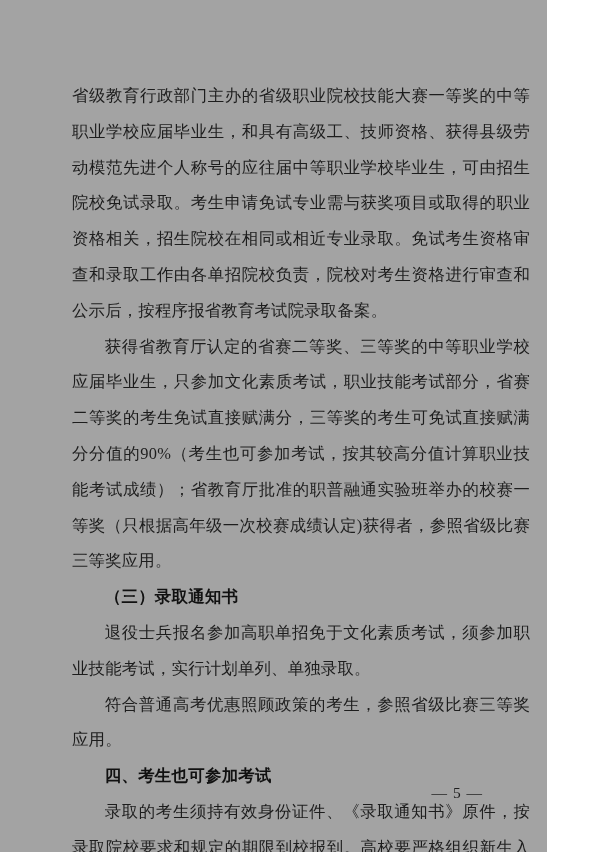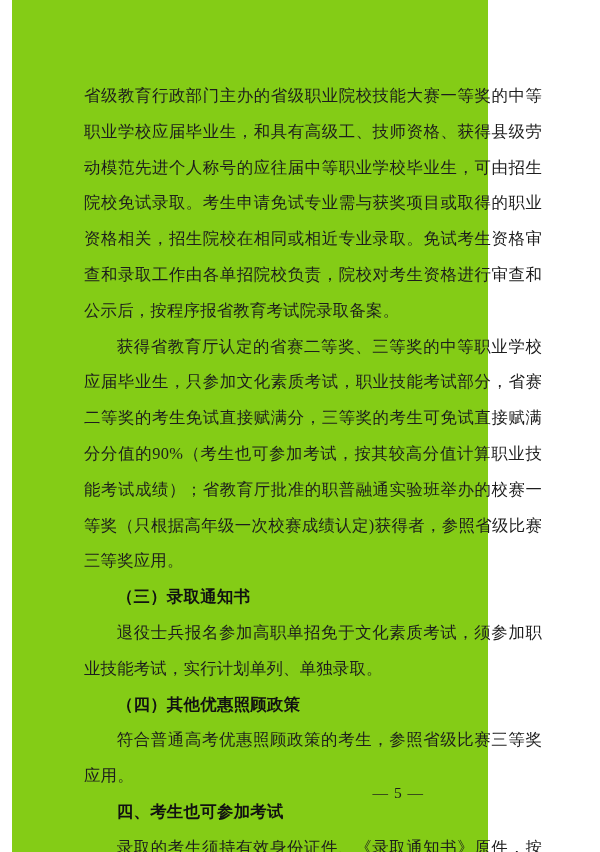--- a/index.html
+++ b/index.html
@@ -8,25 +8,24 @@
   }
   body {
     width: 600px;
     height: 852px;
     background: #ffffff;
     font-family: "Liberation Serif", "DejaVu Serif", serif;
     overflow: hidden;
   }
   .page {
     position: relative;
-    width: 476px;
+    width: 547px;
     height: 852px;
-    background: #84cc16;
+    background: #a3a3a3;
     box-sizing: border-box;
-    margin-left: 12px;
   }
   .content {
     position: absolute;
     left: 72px;
     top: 78px;
     width: 458px;
   }
   .para {
     margin: 0 0 0 0;
     font-size: 16.4px;
@@ -67,21 +66,20 @@
   <div class="content">
 
     <p class="para">省级教育行政部门主办的省级职业院校技能大赛一等奖的中等职业学校应届毕业生，和具有高级工、技师资格、获得县级劳动模范先进个人称号的应往届中等职业学校毕业生，可由招生院校免试录取。考生申请免试专业需与获奖项目或取得的职业资格相关，招生院校在相同或相近专业录取。免试考生资格审查和录取工作由各单招院校负责，院校对考生资格进行审查和公示后，按程序报省教育考试院录取备案。</p>
 
     <p class="para indent">获得省教育厅认定的省赛二等奖、三等奖的中等职业学校应届毕业生，只参加文化素质考试，职业技能考试部分，省赛二等奖的考生免试直接赋满分，三等奖的考生可免试直接赋满分分值的90%（考生也可参加考试，按其较高分值计算职业技能考试成绩）；省教育厅批准的职普融通实验班举办的校赛一等奖（只根据高年级一次校赛成绩认定)获得者，参照省级比赛三等奖应用。</p>
 
     <p class="heading">（三）录取通知书</p>
 
     <p class="para indent">退役士兵报名参加高职单招免于文化素质考试，须参加职业技能考试，实行计划单列、单独录取。</p>
 
-    <p class="heading">（四）其他优惠照顾政策</p>
 
     <p class="para indent">符合普通高考优惠照顾政策的考生，参照省级比赛三等奖应用。</p>
 
     <p class="heading">四、考生也可参加考试</p>
 
     <p class="para indent">录取的考生须持有效身份证件、《录取通知书》原件，按录取院校要求和规定的期限到校报到。高校要严格组织新生入学资</p>
 
   </div>
 
   <div class="footer">— 5 —</div>

